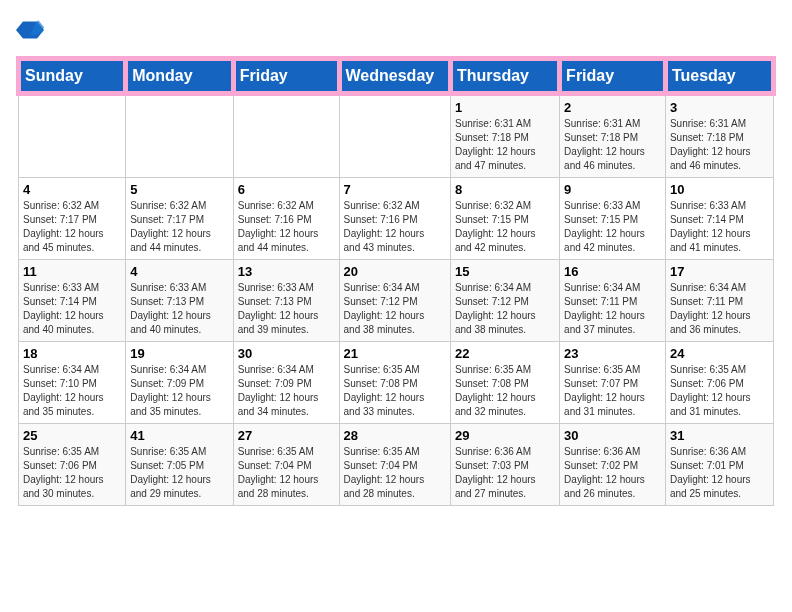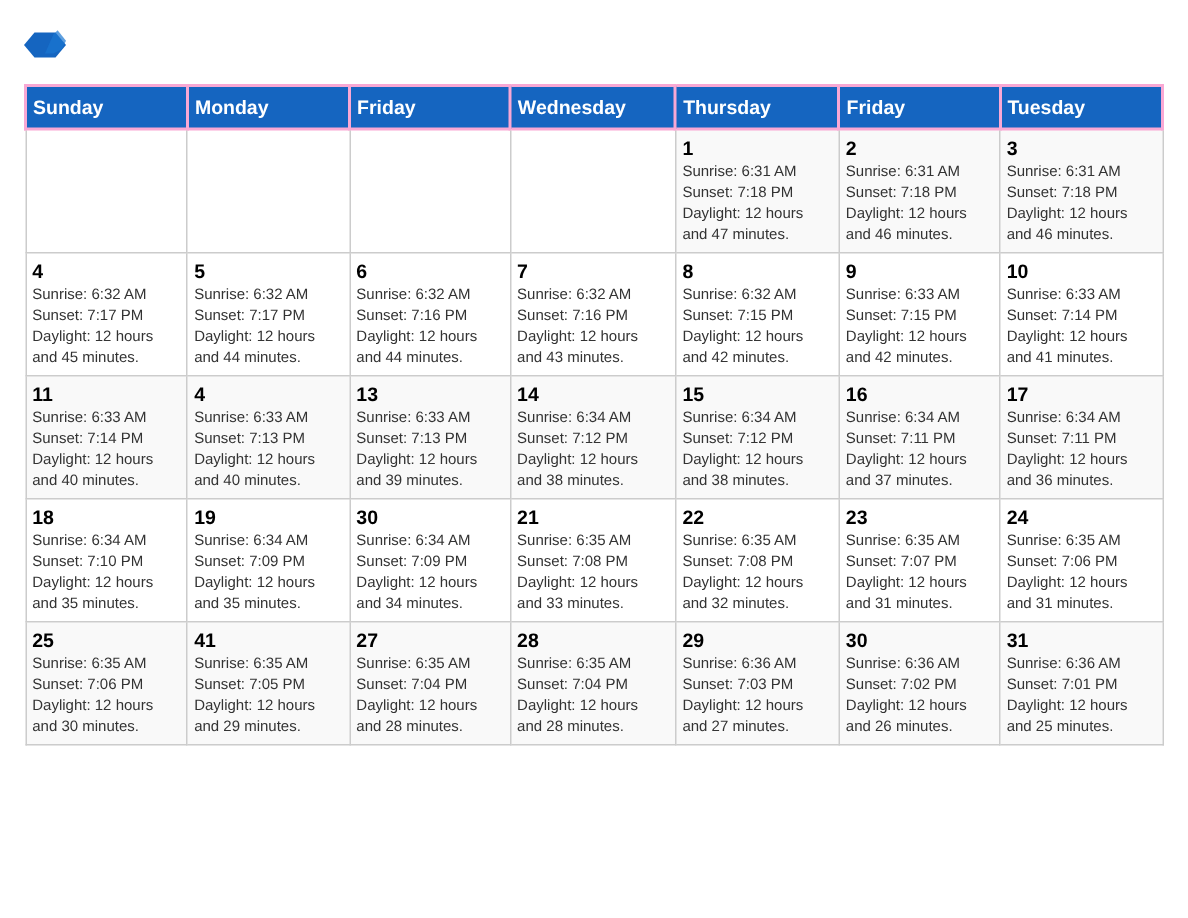--- a/index.html
+++ b/index.html
@@ -49,22 +49,22 @@
     table {
       width: 100%;
       border-collapse: collapse;
       font-size: 11px;
     }
     thead tr th {
       background-color: #1565c0;
       color: #fff;
       padding: 6px 4px;
       text-align: left;
-      font-size: 13px;
-      border: 2px solid #f9a8d4;
+      font-size: 16px;
+      border: 5px solid #f9a8d4;
     }
     tbody tr td {
       border: 1px solid #ccc;
       vertical-align: top;
       padding: 4px;
       height: 80px;
       width: 113px;
       background: #fff;
     }
     tbody tr:nth-child(odd) td {
@@ -211,21 +211,21 @@
 and 40 minutes.</div>
         </td>
         <td>
           <div class="day-number">13</div>
           <div class="day-info" style="white-space: pre-line;">Sunrise: 6:33 AM
 Sunset: 7:13 PM
 Daylight: 12 hours
 and 39 minutes.</div>
         </td>
         <td>
-          <div class="day-number">14</div>
+          <div class="day-number">20</div>
           <div class="day-info" style="white-space: pre-line;">Sunrise: 6:34 AM
 Sunset: 7:12 PM
 Daylight: 12 hours
 and 38 minutes.</div>
         </td>
         <td>
           <div class="day-number">15</div>
           <div class="day-info" style="white-space: pre-line;">Sunrise: 6:34 AM
 Sunset: 7:12 PM
 Daylight: 12 hours

